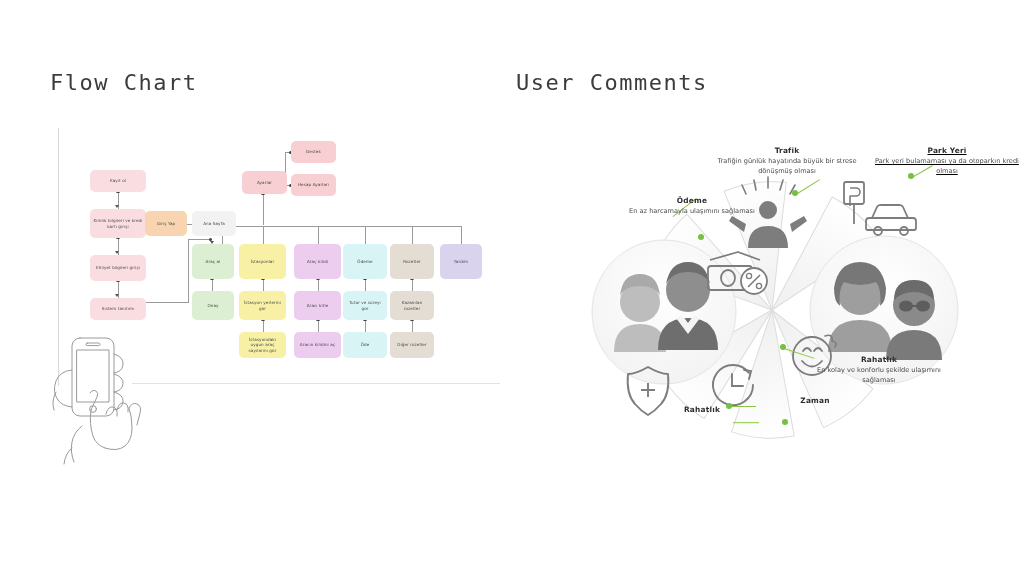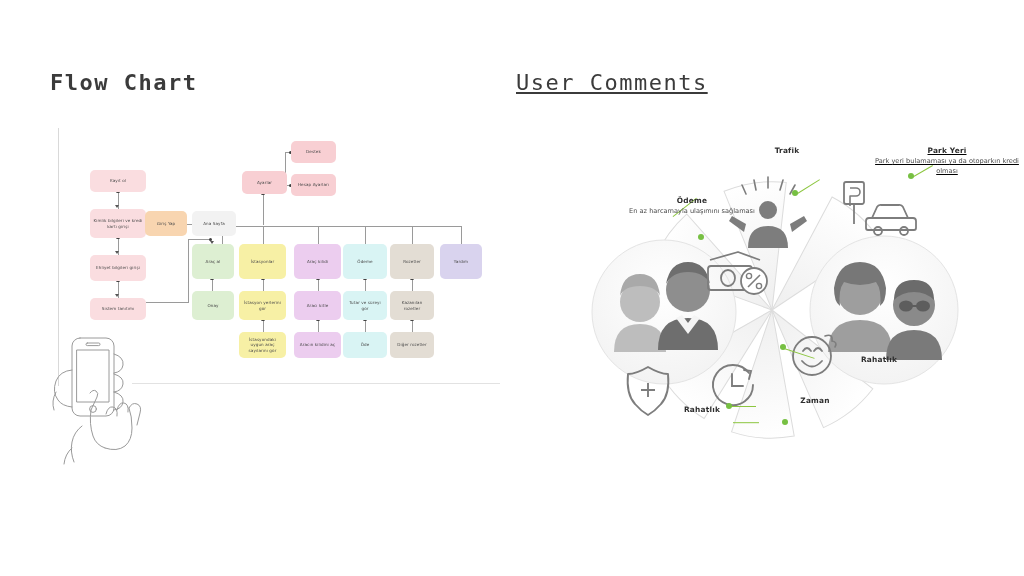--- a/index.html
+++ b/index.html
@@ -13,21 +13,21 @@
   
   .panel-title{
     position:absolute;
     font-family:"DejaVu Sans Mono", monospace;
     font-weight:300;
     font-size:22px;
     letter-spacing:1.5px;
     color:#3b3b3b;
     white-space:nowrap;
   }
-  #flow-title{left:50px;top:70px;font-weight:bold;}
+  #flow-title{left:50px;top:70px;}
   #comments-title{left:516px;top:70px;}
 
   
   #flow-panel{position:absolute;left:0;top:0;width:512px;height:576px;}
   .v-rule{position:absolute;left:58px;top:128px;width:1px;height:258px;background:#d9d9d9;}
   .h-rule{position:absolute;left:132px;top:383px;width:368px;height:1px;background:#e2e2e2;}
 
   .node{
     position:absolute;
     border-radius:5px;
@@ -270,21 +270,21 @@
         <path d="M56 84 q2 -8 7 -7 q5 1 4 9"></path>
         <path d="M32 96 q-8 6 -10 16 q-2 10 2 20"></path>
         <path d="M22 118 q-7 6 -8 16"></path>
       </g>
     </svg>
 
   </div>
 
   <div id="comments-panel">
 
-    <div class="panel-title" id="comments-title" style="left:4px;top:70px;text-decoration:underline;">User Comments</div>
+    <div class="panel-title" id="comments-title" style="left:4px;top:70px;">User Comments</div>
 
     <svg id="wheel" viewBox="0 0 400 280">
       <defs>
         <radialGradient id="softWhite" cx="50%" cy="35%" r="70%">
           <stop offset="0%" stop-color="#ffffff"></stop>
           <stop offset="100%" stop-color="#f2f2f2"></stop>
         </radialGradient>
         <linearGradient id="segGrad" x1="0" y1="0" x2="0" y2="1">
           <stop offset="0%" stop-color="#ffffff"></stop>
           <stop offset="100%" stop-color="#efefef"></stop>
@@ -402,34 +402,36 @@
     <div class="leader-dot" style="left:268px;top:344px;"></div>
 
     <div class="leader-line" style="left:219px;top:406px;width:25px;"></div>
     <div class="leader-dot" style="left:214px;top:403px;"></div>
 
     <div class="leader-line" style="left:247px;top:422px;width:26px;transform:rotate(180deg);"></div>
     <div class="leader-dot" style="left:270px;top:419px;"></div>
 
     <div class="callout" style="left:200px;top:146px;">
       <div class="c-title">Trafik</div>
+      <div class="c-body">Trafiğin günlük hayatında büyük bir strese dönüşmüş olması</div>
     </div>
 
     <div class="callout" style="left:360px;top:146px;text-decoration:underline;">
       <div class="c-title">Park Yeri</div>
       <div class="c-body">Park yeri bulamaması ya da otoparkın kredi olması</div>
     </div>
 
     <div class="callout" style="left:105px;top:196px;">
       <div class="c-title">Ödeme</div>
       <div class="c-body">En az harcamayla ulaşımını sağlaması</div>
     </div>
 
     <div class="callout" style="left:292px;top:355px;">
       <div class="c-title">Rahatlık</div>
+      <div class="c-body">En kolay ve konforlu şekilde ulaşımını sağlaması</div>
     </div>
 
     <div class="callout" style="left:228px;top:396px;">
       <div class="c-title">Zaman</div>
     </div>
 
     <div class="callout" style="left:110px;top:405px;width:160px;">
       <div class="c-title">Rahatlık</div>
     </div>
 

